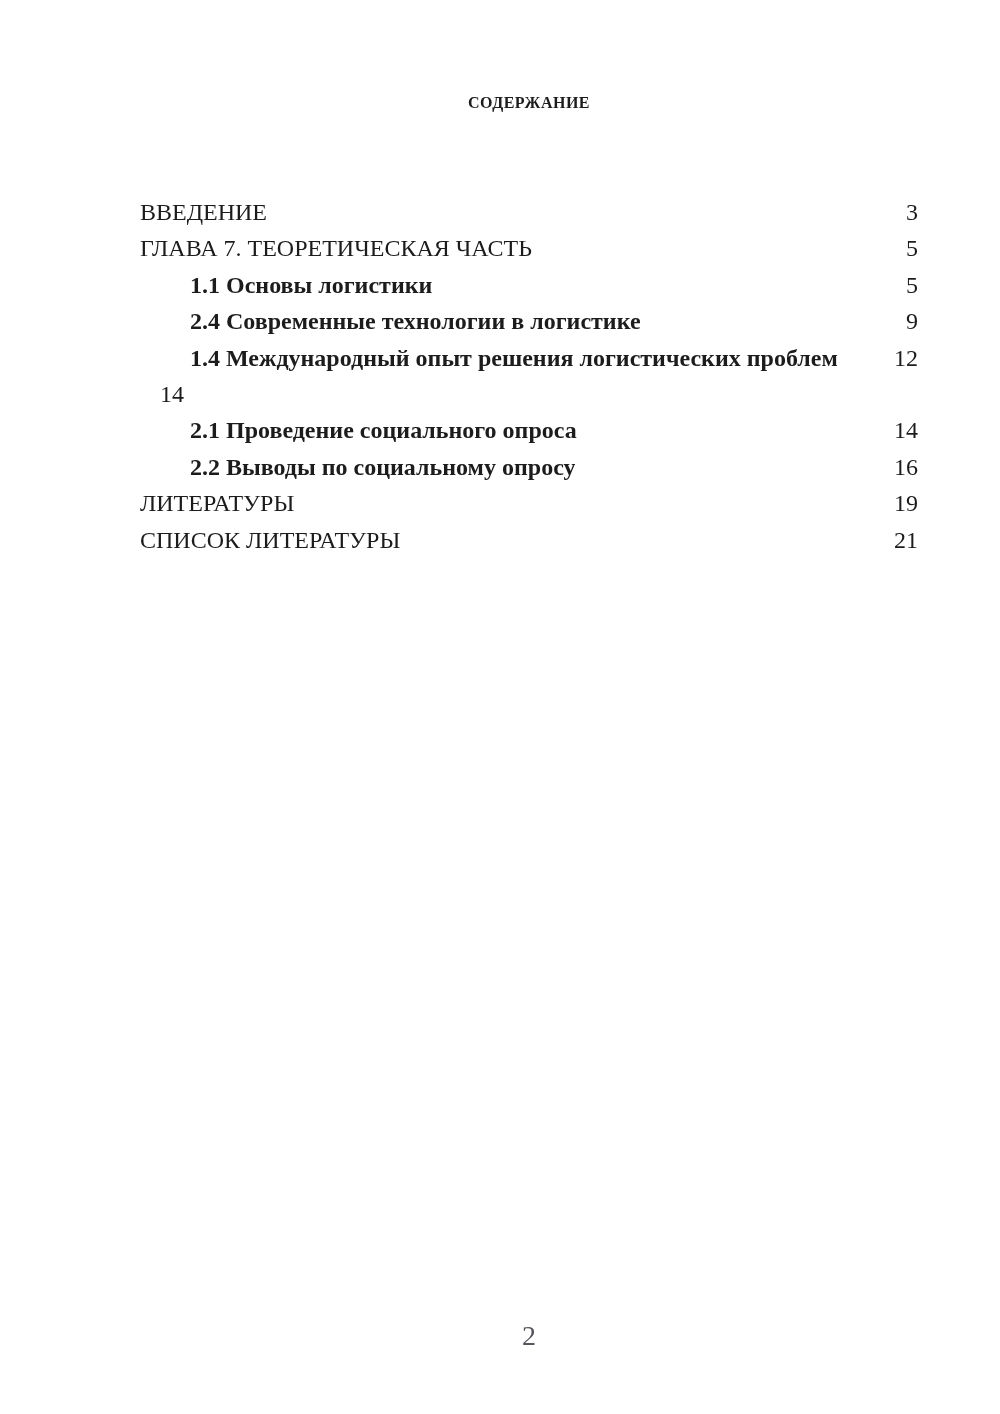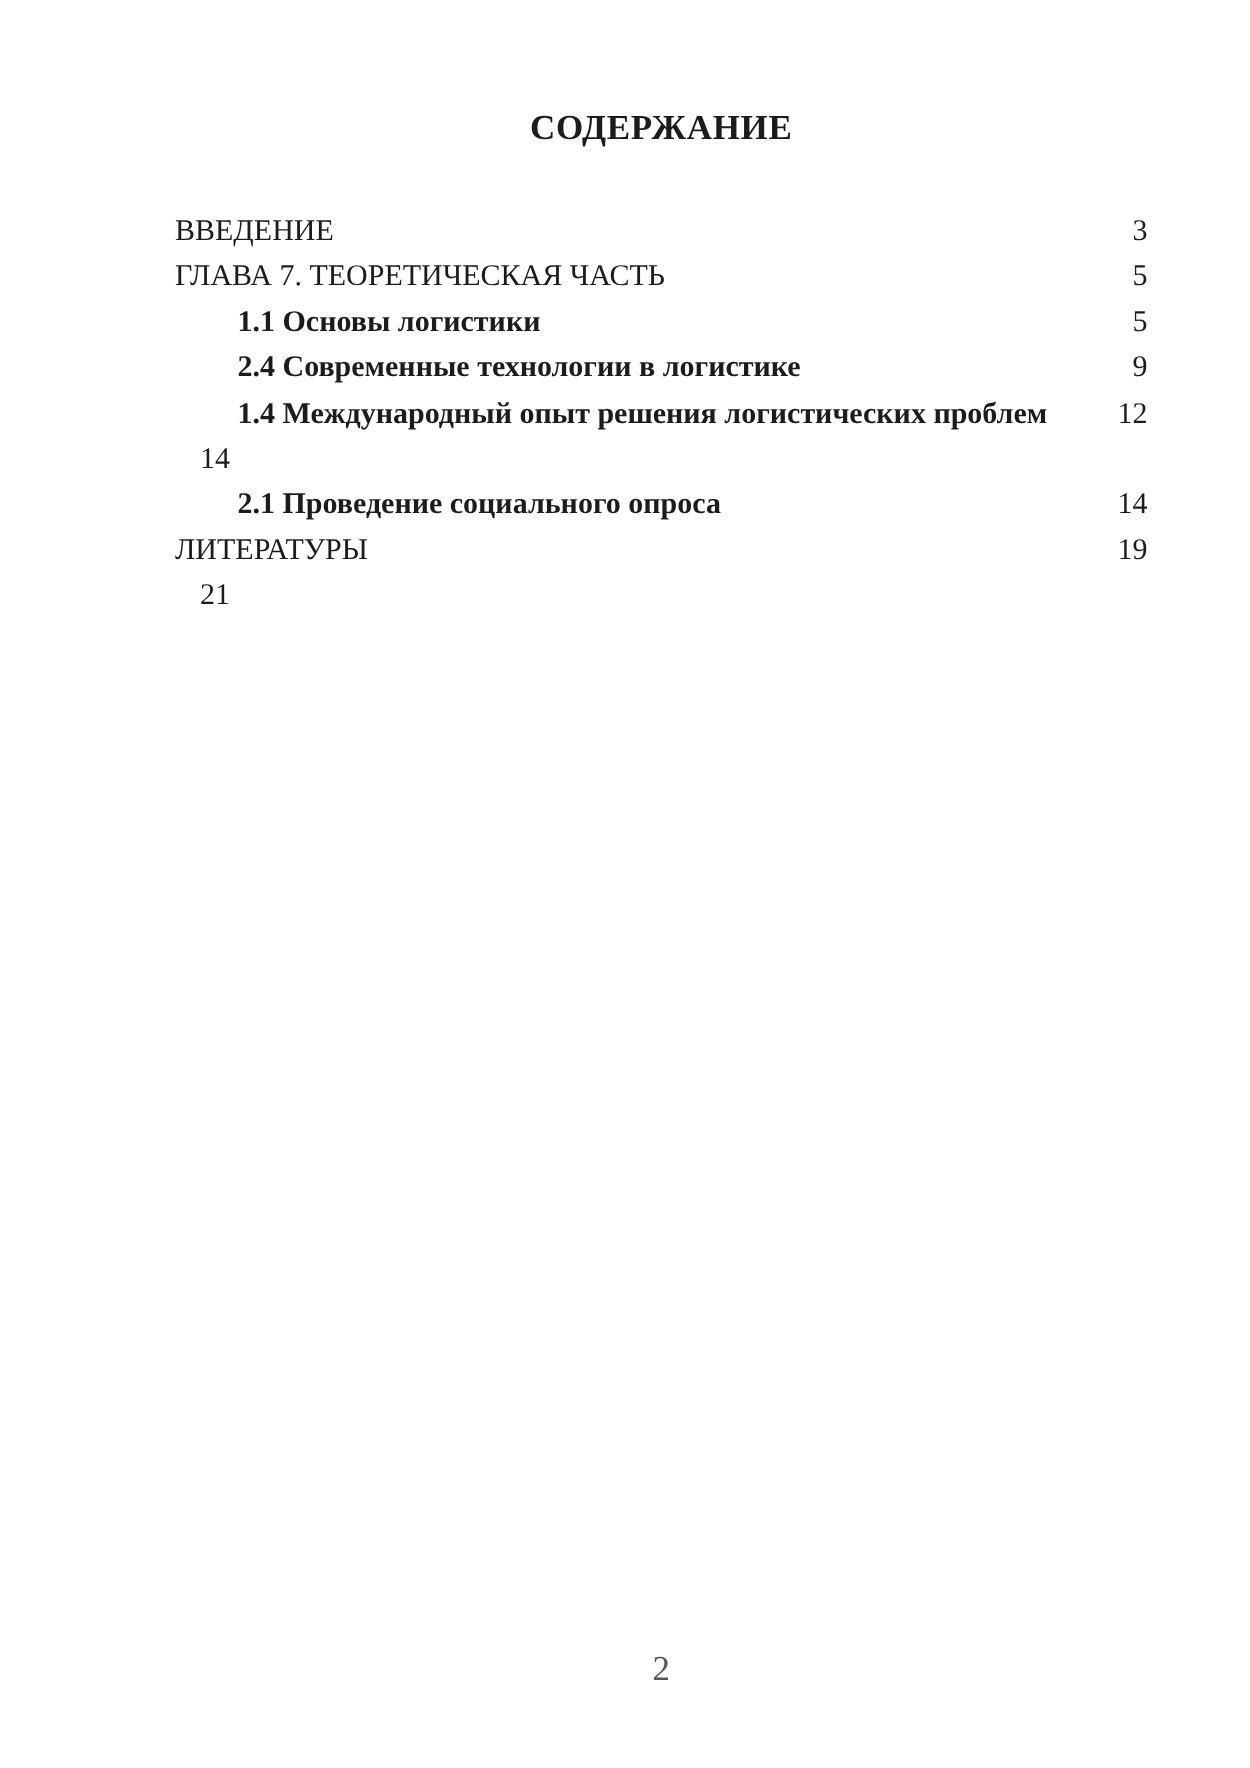--- a/index.html
+++ b/index.html
@@ -16,28 +16,28 @@
     overflow: hidden;
   }
   .content {
     position: absolute;
     left: 140px;
     top: 0;
     width: 778px;
   }
   .doc-title {
     margin-top: 88px;
-    font-size: 28px;
+    font-size: 16px;
     line-height: 30px;
     font-weight: bold;
     text-align: center;
     letter-spacing: 0.5px;
   }
   .toc {
-    margin-top: 49px;
+    margin-top: 76px;
   }
   .toc-row {
     display: flex;
     justify-content: space-between;
     align-items: baseline;
     font-size: 24px;
     line-height: 36.4px;
     white-space: nowrap;
   }
   .toc-row .entry-label {
@@ -89,23 +89,28 @@
         <span class="entry-label">1.4 Международный опыт решения логистических проблем</span>
         <span class="entry-page">12</span>
       </div>
       <div class="toc-row level-0">
         <span class="entry-page">14</span>
       </div>
       <div class="toc-row level-1">
         <span class="entry-label">2.1 Проведение социального опроса</span>
         <span class="entry-page">14</span>
       </div>
+      <div class="toc-row level-1">
+        <span class="entry-label">2.2 Выводы по социальному опросу</span>
+        <span class="entry-page">16</span>
+      </div>
       <div class="toc-row level-0">
         <span class="entry-label">ЛИТЕРАТУРЫ</span>
         <span class="entry-page">19</span>
       </div>
       <div class="toc-row level-0">
+        <span class="entry-label">СПИСОК ЛИТЕРАТУРЫ</span>
         <span class="entry-page">21</span>
       </div>
     </div>
 </div>
 
 <div class="page-number">2</div>
 
 </body></html>

